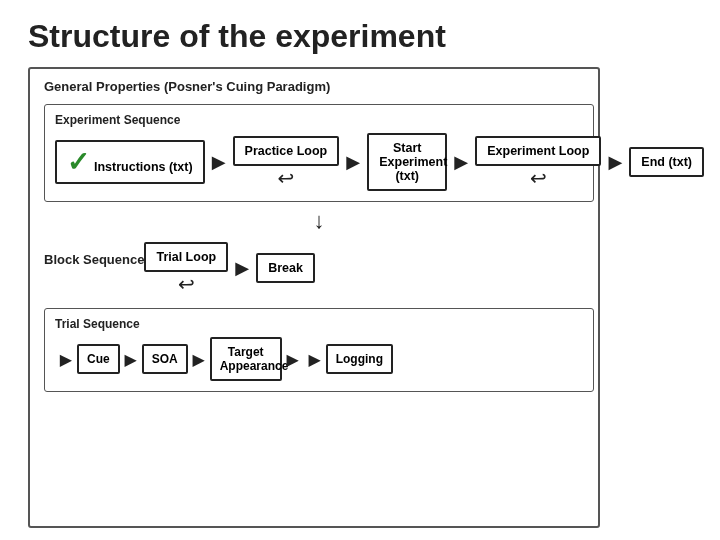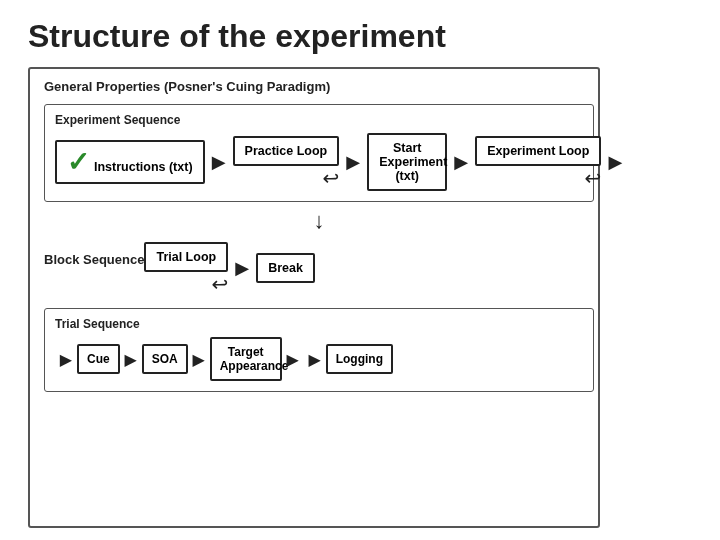--- a/index.html
+++ b/index.html
@@ -164,21 +164,21 @@
       font-size: 22px;
       color: #222;
       line-height: 1;
       margin: 0 0 2px 0;
     }
 
     
     .seq-item-wrap {
       display: flex;
       flex-direction: column;
-      align-items: flex-end;
+      align-items: center;
     }
   </style>
 </head>
 <body>
 
 <div class="page">
 
   <div class="page-title">Structure of the experiment</div>
 
   <div class="outer-box">
@@ -217,20 +217,25 @@
 
         <div class="seq-item-wrap">
           <div class="seq-box">
             <span>Experiment Loop</span>
           </div>
           <div class="loop-arrow">↩</div>
         </div>
 
         <div class="seq-arrow">▶</div>
 
+        <div class="seq-item-wrap">
+          <div class="seq-box">
+            <span>End (txt)</span>
+          </div>
+        </div>
 
       </div>
     </div>
 
     <div class="down-arrow-container">↓</div>
 
     <div style="display:flex; align-items:flex-start; gap:0;">
       <div style="font-size:13px; font-weight:bold; color:#222; white-space:nowrap; padding-top:10px;">Block Sequence</div>
       <div style="display:flex; flex-direction:column; align-items:flex-start; gap:4px; flex:1;">
         <div style="display:flex; align-items:center; gap:0;">

